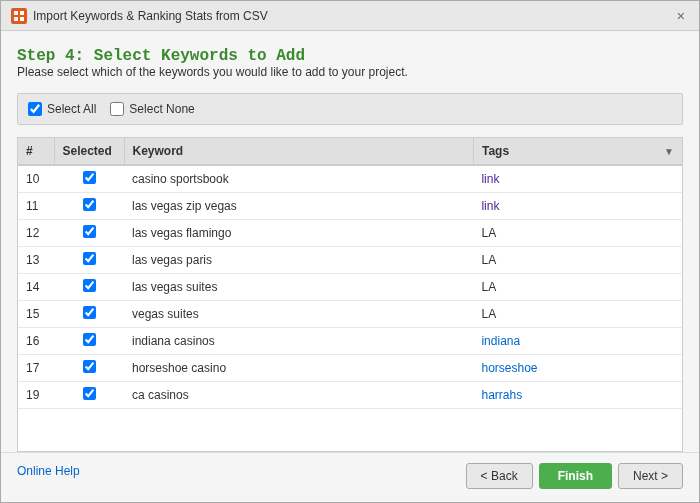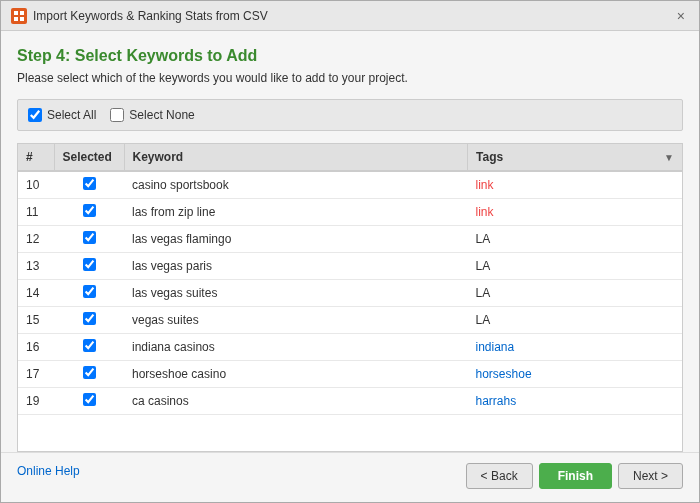--- a/index.html
+++ b/index.html
@@ -62,21 +62,21 @@
       flex: 1;
       display: flex;
       flex-direction: column;
       padding: 16px 16px 0 16px;
       background: #f5f5f5;
     }
     .step-title {
       color: #3a8a2e;
       font-size: 16px;
       font-weight: bold;
-      margin-bottom: 6px;
+      font-family: Liberation Mono, monospace;
     }
     .step-desc {
       font-size: 12px;
       color: #333;
       margin-bottom: 14px;
     }
     .select-controls {
       display: flex;
       align-items: center;
       gap: 14px;
@@ -146,21 +146,21 @@
       color: #333;
       vertical-align: middle;
     }
     .td-checkbox {
       text-align: center;
     }
     .td-checkbox input[type="checkbox"] {
       width: 13px;
       height: 13px;
     }
-    .tag-link { color: #ef4444; }
+    .tag-link { color: #4c1d95; }
     .tag-la { color: #333; }
     .tag-indiana { color: #0066cc; }
     .tag-horseshoe { color: #0066cc; }
     .tag-harrahs { color: #0066cc; }
     .footer {
       padding: 10px 16px;
       display: flex;
       align-items: flex-start;
       justify-content: space-between;
       background: #f5f5f5;
@@ -258,21 +258,21 @@
         <tbody id="table-body">
         <tr>
               <td>10</td>
               <td class="td-checkbox"><input type="checkbox" checked="" style=""></td>
               <td>casino sportsbook</td>
               <td class="tag-link">link</td>
             </tr>
             <tr>
               <td>11</td>
               <td class="td-checkbox"><input type="checkbox" checked="" style=""></td>
-              <td>las from zip line</td>
+              <td>las vegas zip vegas</td>
               <td class="tag-link">link</td>
             </tr>
             <tr>
               <td>12</td>
               <td class="td-checkbox"><input type="checkbox" checked="" style=""></td>
               <td>las vegas flamingo</td>
               <td class="tag-la">LA</td>
             </tr>
             <tr>
               <td>13</td>

